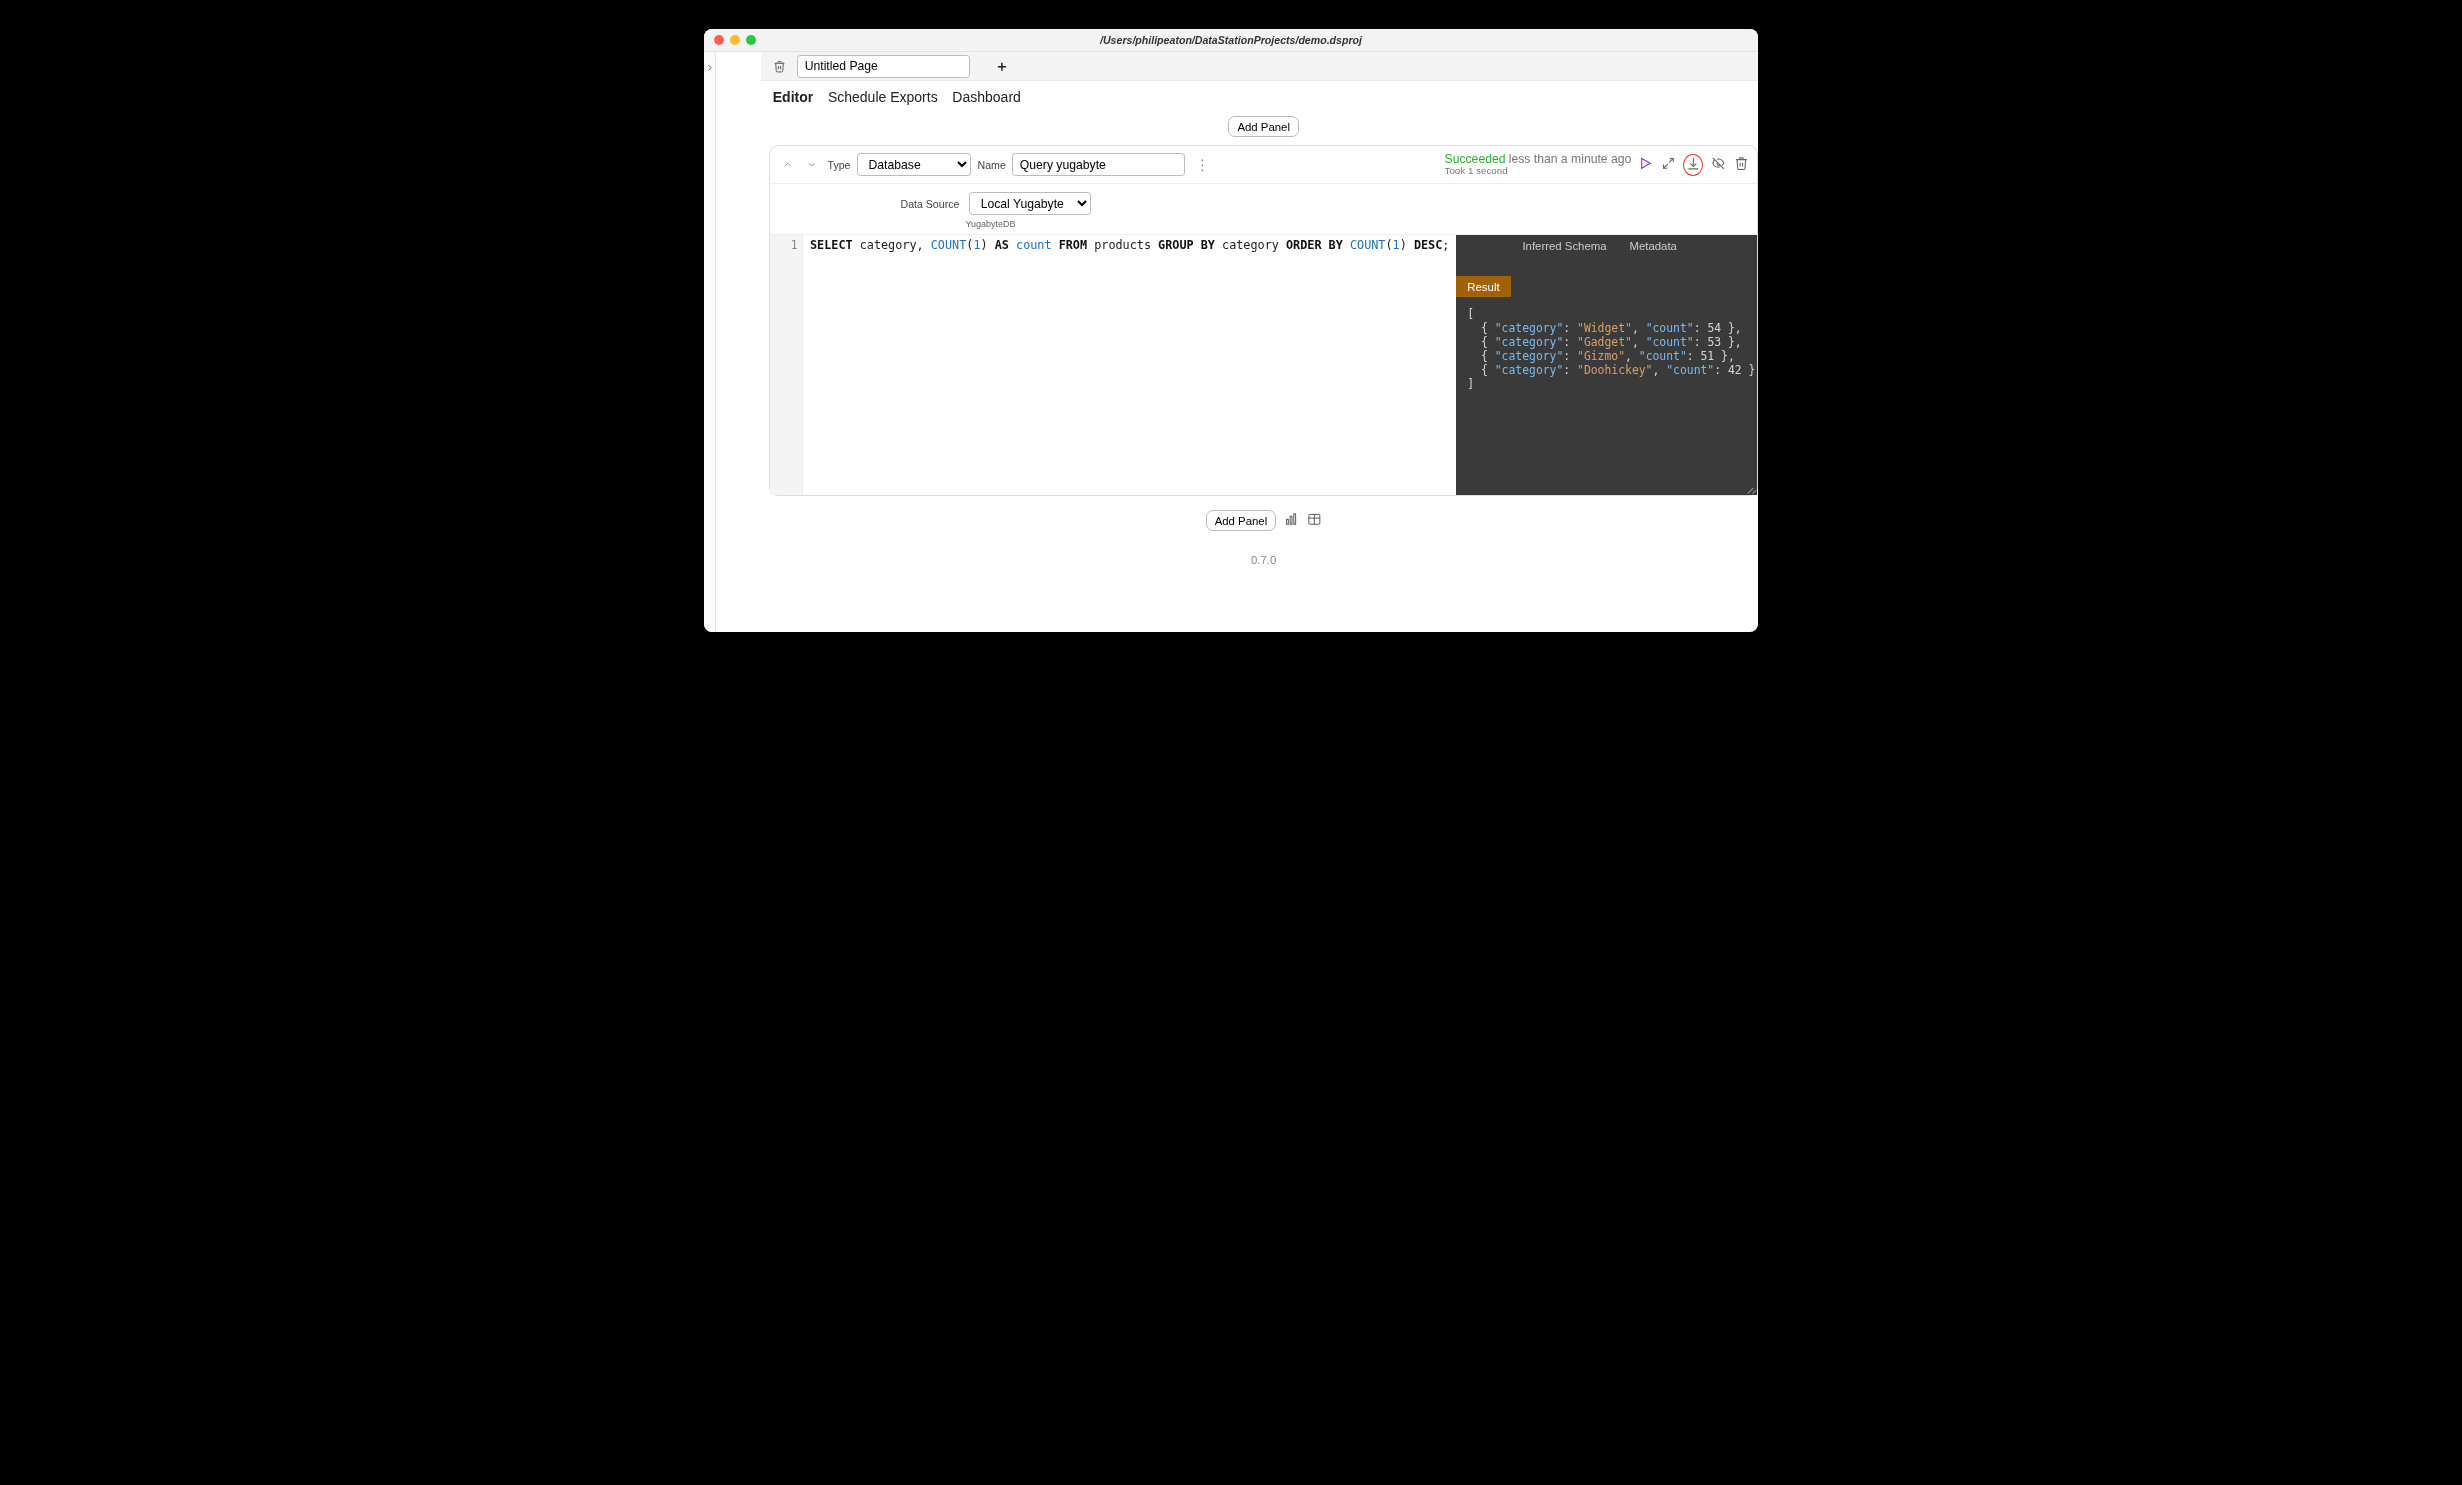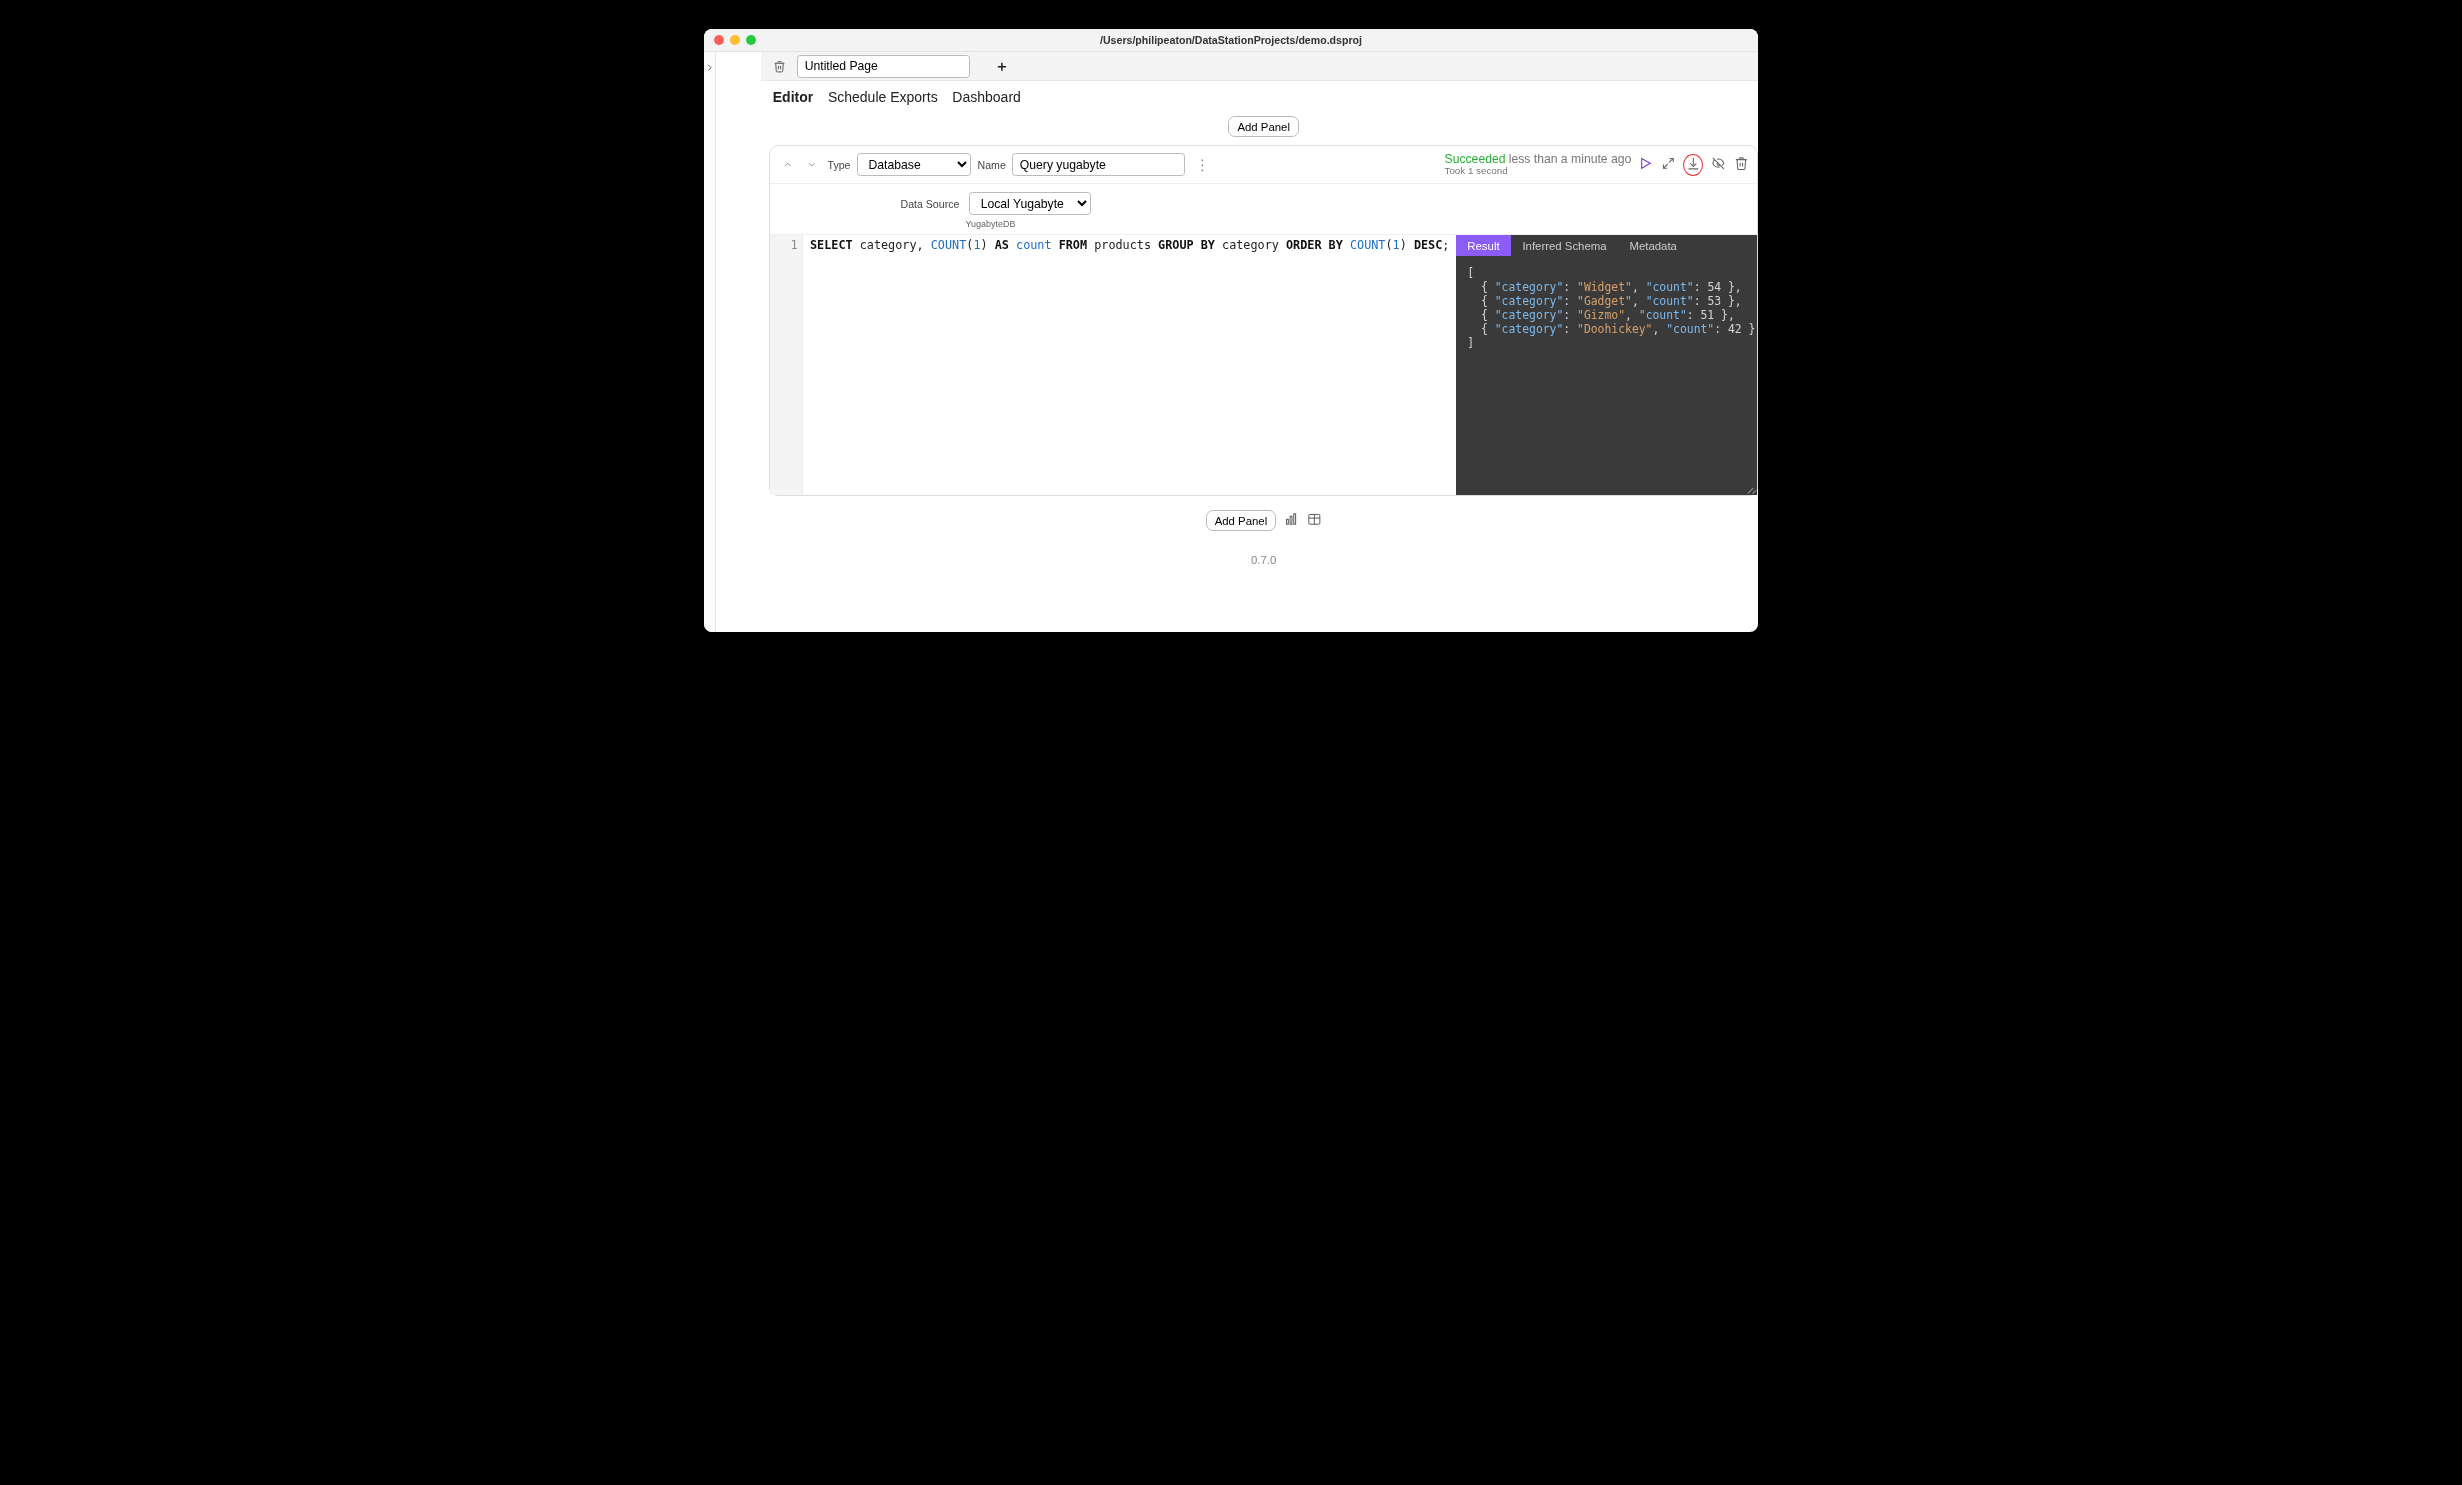--- a/index.html
+++ b/index.html
@@ -21,20 +21,21 @@
     overflow: hidden;
     box-shadow: 0 8.1px 33px rgba(0,0,0,.5);
   }
   .titlebar {
     height: 23px;
     background: #f3f3f3;
     border-bottom: 0.8px solid #e3e3e3;
     display: flex;
     align-items: center;
     position: relative;
+    font-style: italic;
   }
   .traffic {
     display: flex; gap: 6.5px; padding-left: 9.8px;
   }
   .traffic span {
     width: 9.8px; height: 9.8px; border-radius: 50%;
   }
   .t-close { background: #ff5f57; }
   .t-min   { background: #febc2e; }
   .t-max   { background: #28c840; }
@@ -134,21 +135,21 @@
   .resultPane {
     width: 301px; background: #3a3a3a; color: #ddd; display: flex; flex-direction: column;
     position: relative;
   }
   .resultTabs {
     display: flex; font-size: 11.4px;
   }
   .resultTabs .rt {
     padding: 4.9px 11.4px; cursor: pointer; color: #ccc;
   }
-  .resultTabs .rt.active { background: #8b5cf6; color: #fff; }
+  .resultTabs .rt.active { background: #a16207; color: #fff; margin-top: 41px; }
   .resultBody {
     flex: 1; padding: 9.8px 11.4px; font-family: ui-monospace, Menlo, Consolas, monospace;
     font-size: 11.4px; white-space: pre; overflow: auto;
   }
   .rb-key { color: #7fb8e8; }
   .rb-str { color: #d7a06a; }
   .rb-num { color: #d6d6d6; }
   .rb-p   { color: #d6d6d6; }
   .resizeNub {
     position: absolute; right: 1.6px; bottom: 1.6px; width: 8.1px; height: 8.1px;

